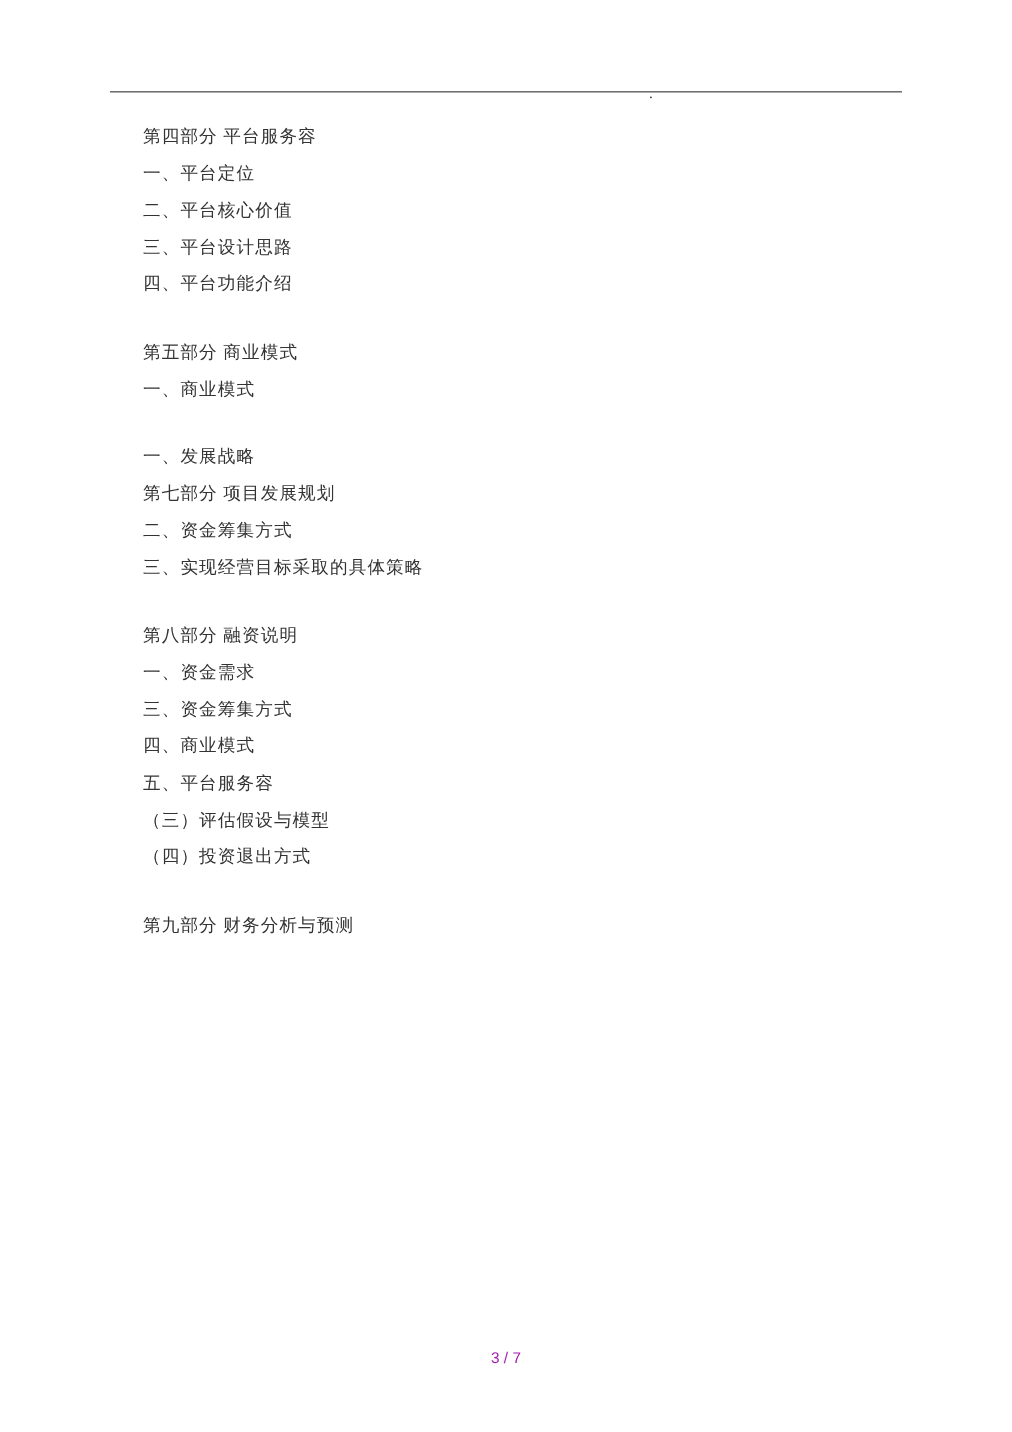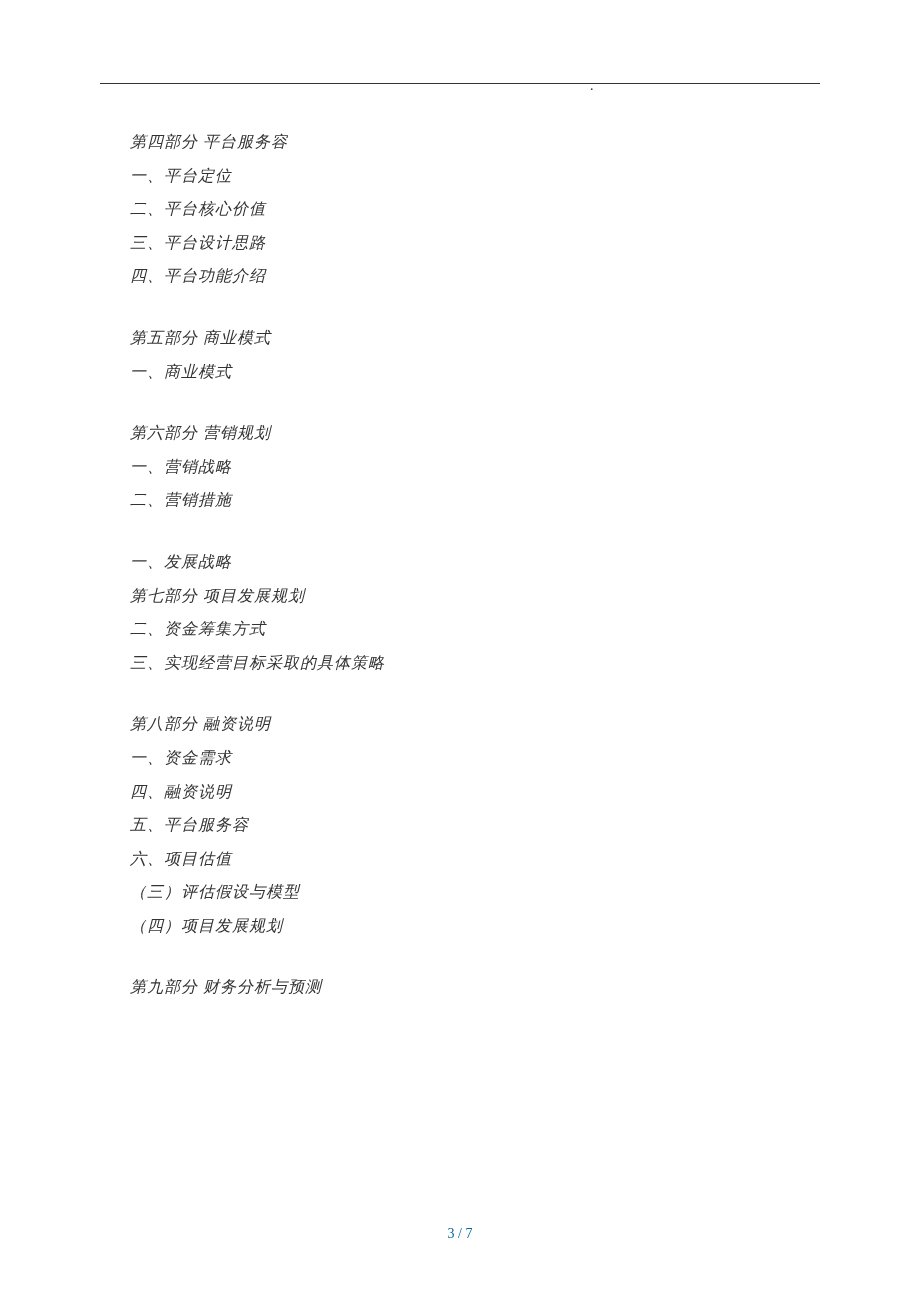--- a/index.html
+++ b/index.html
@@ -28,42 +28,41 @@
       border-bottom: 1px solid #333;
     }
     .header-dot {
       position: absolute;
       top: 78px;
       left: 590px;
       font-size: 14px;
       color: #333;
     }
     .content {
-      margin-top: 45px;
+      margin-top: 28px;
       font-size: 16px;
       color: #333;
       line-height: 2.1;
       letter-spacing: 1px;
-      font-style: italic;
     }
     .section {
       margin-bottom: 28px;
     }
     .line {
       display: block;
     }
     .page-number {
       position: absolute;
       bottom: 60px;
       left: 0;
       right: 0;
       text-align: center;
       font-size: 14px;
-      color: #0369a1;
-      font-family: Liberation Serif, serif;
+      color: #a21caf;
+      font-family: Liberation Sans, sans-serif;
     }
   </style>
 </head>
 <body>
 
 <div class="page-container">
   <div class="header-dot">.</div>
   <div class="header-line"></div>
 
   <div class="content">
@@ -74,41 +73,36 @@
       <span class="line">二、平台核心价值</span>
       <span class="line">三、平台设计思路</span>
       <span class="line">四、平台功能介绍</span>
     </div>
 
     <div class="section">
       <span class="line">第五部分 商业模式</span>
       <span class="line">一、商业模式</span>
     </div>
 
-    <div class="section">
-      <span class="line">第六部分 营销规划</span>
-      <span class="line">一、营销战略</span>
-      <span class="line">二、营销措施</span>
-    </div>
 
     <div class="section">
       <span class="line">一、发展战略</span>
       <span class="line">第七部分 项目发展规划</span>
       <span class="line">二、资金筹集方式</span>
       <span class="line">三、实现经营目标采取的具体策略</span>
     </div>
 
     <div class="section">
       <span class="line">第八部分 融资说明</span>
       <span class="line">一、资金需求</span>
-      <span class="line">四、融资说明</span>
+      <span class="line">三、资金筹集方式</span>
+      <span class="line">四、商业模式</span>
       <span class="line">五、平台服务容</span>
-      <span class="line">六、项目估值</span>
       <span class="line">（三）评估假设与模型</span>
-      <span class="line">（四）项目发展规划</span>
+      <span class="line">（四）投资退出方式</span>
     </div>
 
     <div class="section">
       <span class="line">第九部分 财务分析与预测</span>
     </div>
 
   </div>
 
   <div class="page-number">3 / 7</div>
 </div>

